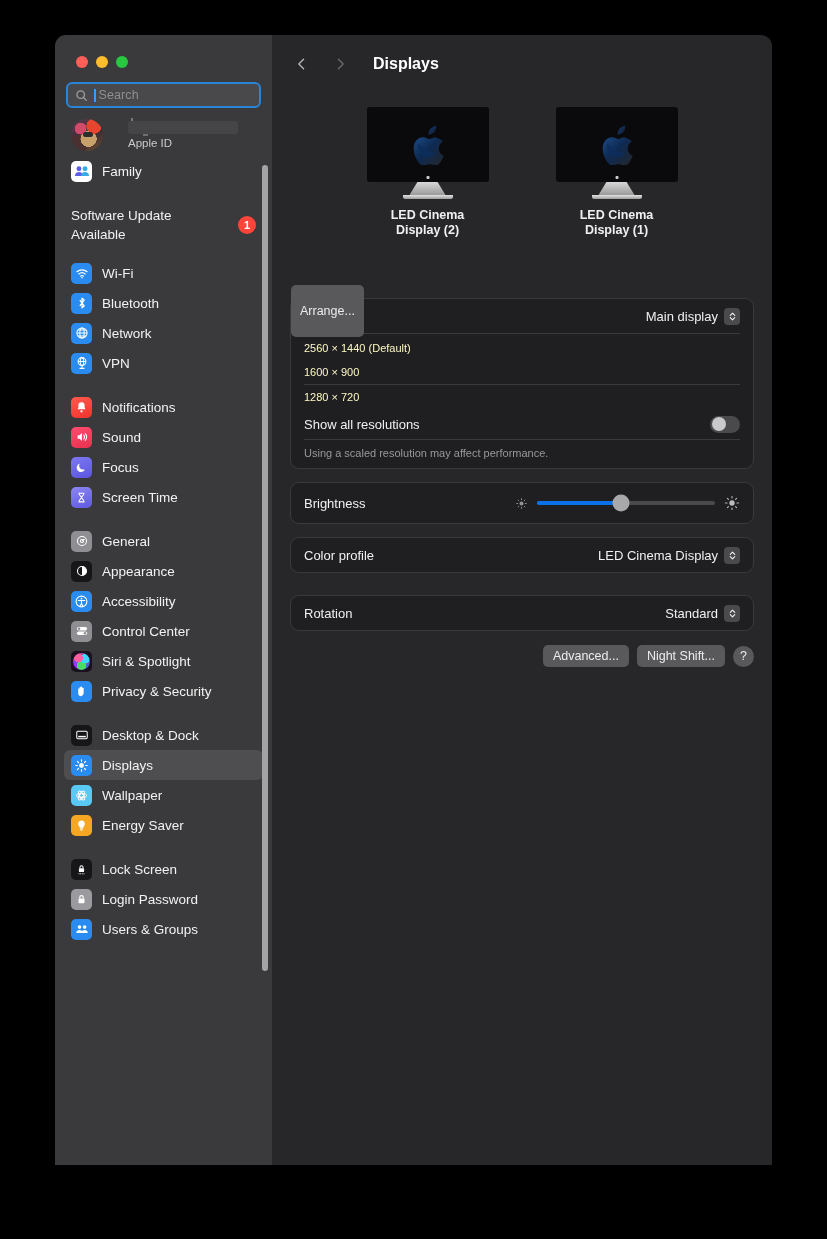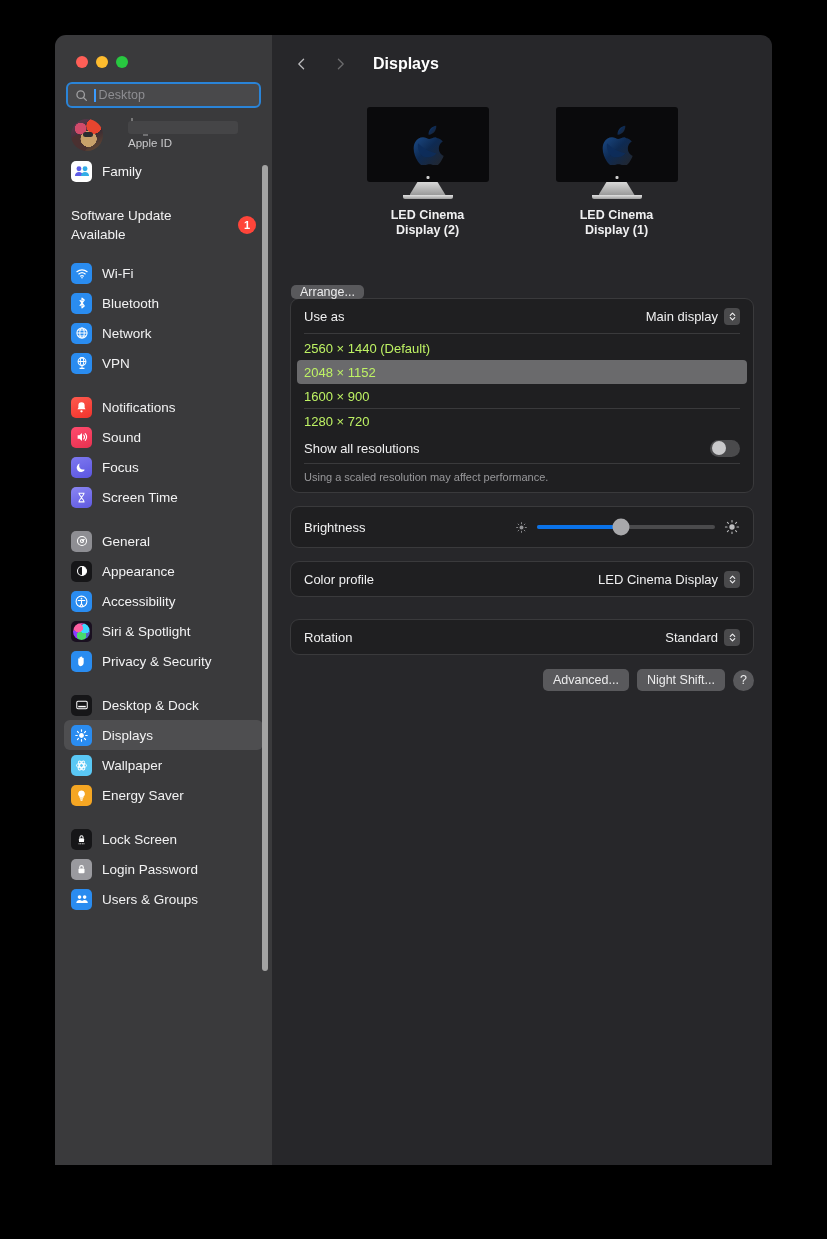--- a/index.html
+++ b/index.html
@@ -216,21 +216,21 @@
     margin-top: 9px;
     font-size: 12.5px; font-weight: bold; color: #f0f0f1;
     text-align: center; line-height: 15px;
   }
   .arrange-btn {
     position: absolute;
     left: 19px; top: 192px;
     background: #59595c;
     color: #ececed;
     font-size: 12.5px;
-    padding: 0 9px;
+    padding: 19px 9px;
     border-radius: 5px;
     border: none;
   }
 
   .content { padding: 0 18px; }
 
   .card {
     background: #1f1f21;
     border: 1px solid #3a3a3c;
     border-radius: 9px;
@@ -256,22 +256,22 @@
     background: #4a4a4c;
     border-radius: 4px;
     display: flex; align-items: center; justify-content: center;
   }
 
   .res-list { padding: 2px 6px 0 6px; }
   .res-item {
     height: 24px;
     display: flex; align-items: center;
     padding: 0 7px;
-    font-size: 13px;
-    color: #bef264;
+    font-size: 11px;
+    color: #fef9c3;
     border-radius: 4px;
   }
   .res-item.sel { background: #6a6a6c; }
   .res-sep { height: 1px; background: #3a3a3c; margin: 0 7px; }
   .toggle-row {
     display: flex; align-items: center;
     height: 30px; padding: 0 13px;
     font-size: 13px; color: #f0f0f1;
   }
   .toggle {
@@ -350,21 +350,21 @@
       <div class="tl green"></div>
     </div>
 
     <div class="search-wrap">
       <div class="search">
         <svg class="search-icon" viewBox="0 0 16 16" fill="none" stroke="#bdbdbf" stroke-width="1.6">
           <circle cx="7" cy="7" r="4.6"></circle>
             <line x1="10.4" y1="10.4" x2="14" y2="14" stroke-linecap="round"></line>
         </svg>
         <div class="caret"></div>
-        <span class="search-ph">Desktop</span>
+        <span class="search-ph">Search</span>
       </div>
     </div>
 
     <div class="scroller">
       <div class="scrollbar"></div>
 
       <div class="sb-list">
 
         <div class="acct">
           <div class="avatar"></div>
@@ -508,20 +508,31 @@
           <span class="sb-ico" style="background:#2a8cf0;">
             <svg viewBox="0 0 22 22" width="17" height="17" fill="none" stroke="#fff" stroke-width="1.4">
               <circle cx="11" cy="11" r="7"></circle>
               <circle cx="11" cy="7.4" r="1.1" fill="#fff" stroke="none"></circle>
               <path d="M6.8 9.6h8.4M11 9.8v4M11 13.8l-2 3.2M11 13.8l2 3.2" stroke-linecap="round"></path>
             </svg>
           </span>
           <span class="sb-label">Accessibility</span>
         </div>
 
+        <div class="sb-row">
+          <span class="sb-ico" style="background:#8e8e93;">
+            <svg viewBox="0 0 22 22" width="16" height="16">
+              <rect x="4" y="5.4" width="14" height="5" rx="2.5" fill="#fff"></rect>
+              <circle cx="7" cy="7.9" r="1.7" fill="#8e8e93"></circle>
+              <rect x="4" y="11.6" width="14" height="5" rx="2.5" fill="#fff"></rect>
+              <circle cx="15" cy="14.1" r="1.7" fill="#8e8e93"></circle>
+            </svg>
+          </span>
+          <span class="sb-label">Control Center</span>
+        </div>
 
         <div class="sb-row">
           <span class="sb-ico" style="background:#1a1020;">
             <span style="width:17px;height:17px;border-radius:50%;background:
               radial-gradient(circle at 32% 30%, #ff5fa2 0 26%, transparent 27%),
               radial-gradient(circle at 70% 34%, #3ad7ff 0 28%, transparent 29%),
               radial-gradient(circle at 50% 74%, #4ad96b 0 30%, transparent 31%),
               radial-gradient(circle at 20% 70%, #8b3bff 0 26%, transparent 27%),
               linear-gradient(140deg,#e23b8a,#2a6bd8);display:block;"></span>
           </span>
@@ -718,21 +729,20 @@
                 <polyline points="3,5.6 6,2.6 9,5.6"></polyline>
                   <polyline points="3,8.4 6,11.4 9,8.4"></polyline>
               </svg>
             </span>
           </span>
         </div>
         <div class="divider"></div>
 
         <div class="res-list">
           <div class="res-item">2560 × 1440 (Default)</div>
-          <div class="res-item sel">2048 × 1152</div>
           <div class="res-item">1600 × 900</div>
           <div class="res-sep"></div>
           <div class="res-item">1280 × 720</div>
         </div>
 
         <div class="toggle-row">
           <span>Show all resolutions</span>
           <span class="toggle"></span>
         </div>
         <div class="divider"></div>

